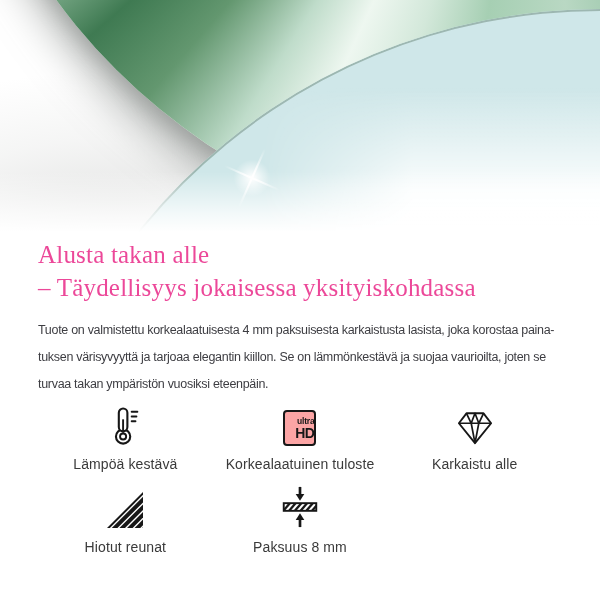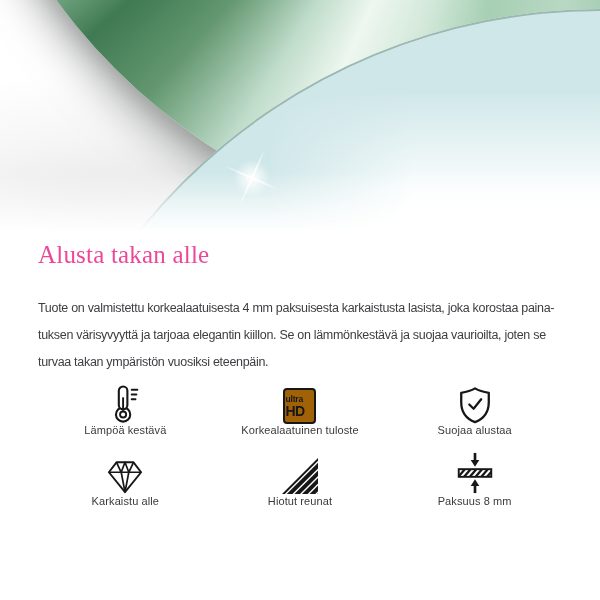--- a/index.html
+++ b/index.html
@@ -69,31 +69,31 @@
   .sparkle .ray-h{position:absolute;top:50%;left:-2px;right:-2px;height:2.5px;margin-top:-1.25px;
     background:linear-gradient(to right, transparent, #fff 45%, #fff 55%, transparent);}
 
   
   .content{padding:6px 38px 0;}
   .page-title{
     margin:0;font-family:"Liberation Serif","DejaVu Serif",serif;font-weight:400;
     font-size:25px;line-height:33px;color:#ec4899;letter-spacing:0.2px;
   }
   .page-title span{display:block;}
-  .body-text{margin:24px 0 0;font-size:12.5px;line-height:27px;color:#3d3d42;letter-spacing:-0.3px;}
+  .body-text{margin:13px 0 0;font-size:12.5px;line-height:27px;color:#3d3d42;letter-spacing:-0.3px;}
   .body-text span{display:block;white-space:nowrap;}
 
   
   .features{margin-top:4px;display:grid;grid-template-columns:repeat(3,1fr);row-gap:14px;}
   .feature{display:flex;flex-direction:column;align-items:center;}
   .icon-box{height:44px;display:flex;align-items:flex-end;justify-content:center;}
-  .feature-label{margin-top:0;font-size:11px;line-height:13px;color:#3a3a3a;letter-spacing:0.1px;}
+  .feature-label{margin-top:12px;font-size:14px;line-height:13px;color:#3a3a3a;letter-spacing:0.1px;}
   .icon-svg{display:block;}
   .uhd{width:29px;height:32px;border:2.5px solid #171717;border-radius:4px;
-       display:flex;flex-direction:column;align-items:flex-start;justify-content:center;background:#a16207;}
+       display:flex;flex-direction:column;align-items:flex-end;justify-content:center;background:#fca5a5;}
   .uhd .t1{font-size:8.5px;font-weight:700;line-height:9px;color:#171717;letter-spacing:-0.2px;}
   .uhd .t2{font-size:14px;font-weight:700;line-height:14px;color:#171717;letter-spacing:-0.5px;}
 </style>
 </head>
 <body>
 
 <div class="hero">
   <div class="glass-edge"></div>
   <div class="glass-art"></div>
   <div class="fade-bottom"></div>
@@ -101,20 +101,21 @@
   <div class="sparkle">
     <div class="glow"></div>
     <div class="ray-v"></div>
     <div class="ray-h"></div>
   </div>
 </div>
 
 <div class="content">
   <h1 class="page-title">
     <span>Alusta takan alle</span>
+    <span>– Täydellisyys jokaisessa yksityiskohdassa</span>
   </h1>
 
   <p class="body-text">
     <span>Tuote on valmistettu korkealaatuisesta 4 mm paksuisesta karkaistusta lasista, joka korostaa paina-</span>
     <span>tuksen värisyvyyttä ja tarjoaa elegantin kiillon. Se on lämmönkestävä ja suojaa vaurioilta, joten se</span>
     <span>turvaa takan ympäristön vuosiksi eteenpäin.</span>
   </p>
 
   <div class="features">
 
@@ -134,29 +135,20 @@
     <div class="feature">
       <div class="icon-box">
         <div class="uhd">
           <div class="t1">ultra</div>
           <div class="t2">HD</div>
         </div>
       </div>
       <div class="feature-label">Korkealaatuinen tuloste</div>
     </div>
 
-    <div class="feature">
-      <div class="icon-box">
-        <svg class="icon-svg" width="36" height="38" viewBox="0 0 36 40" fill="none">
-          <path d="M18,2.5 C21.5,4.6 26.5,6.3 32.5,7.2 L32.5,17 C32.5,27 27,34.5 18,38 C9,34.5 3.5,27 3.5,17 L3.5,7.2 C9.5,6.3 14.5,4.6 18,2.5 Z" stroke="#171717" stroke-width="2.4" stroke-linejoin="round"></path>
-          <path d="M12,19.5 L16.5,24 L24.5,14" stroke="#171717" stroke-width="2.4" stroke-linecap="round" stroke-linejoin="round"></path>
-        </svg>
-      </div>
-      <div class="feature-label">Suojaa alustaa</div>
-    </div>
 
     <div class="feature">
       <div class="icon-box">
         <svg class="icon-svg" width="40" height="36" viewBox="0 0 40 38" fill="none">
           <path d="M11,3.5 H29 L37,14 L20,35 L3,14 Z" stroke="#171717" stroke-width="2" stroke-linejoin="round"></path>
           <path d="M3,14 H37 M11,3.5 L16,14 L20,3.5 L24,14 L29,3.5 M16,14 L20,35 M24,14 L20,35" stroke="#171717" stroke-width="1.8" stroke-linejoin="round"></path>
         </svg>
       </div>
       <div class="feature-label">Karkaistu alle</div>
     </div>

